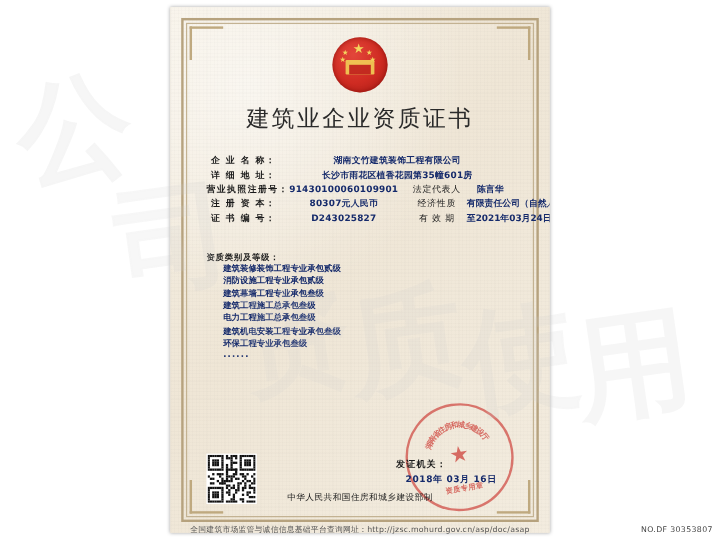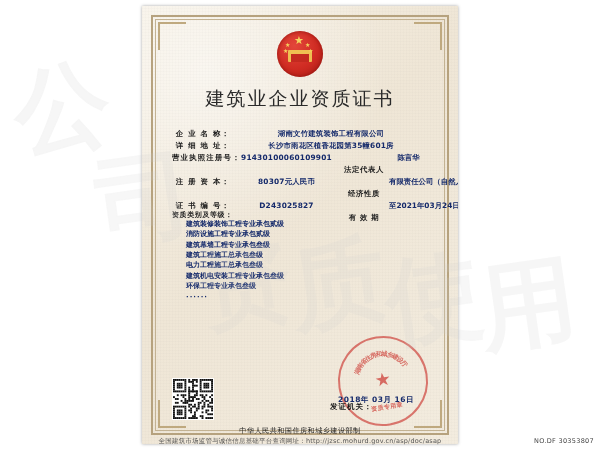--- a/index.html
+++ b/index.html
@@ -171,24 +171,23 @@
     color: #152a6b;
     font-weight: bold;
     letter-spacing: 0.2px;
     white-space: nowrap;
     overflow: hidden;
   }
   .frow.split .fvalue { flex: 0 0 105px; }
   .frow.split .flabel2 {
     width: 50px;
     flex: 0 0 50px;
-    font-weight: bold;
+    font-weight: normal;
     letter-spacing: 0.6px;
     white-space: nowrap;
-    margin-top: 12px;
   }
   .frow.split .fvalue2 {
     flex: 1;
     color: #152a6b;
     font-weight: bold;
     white-space: nowrap;
   }
 
   
   .qual-title {
@@ -234,41 +233,39 @@
 
   
   .issue-label {
     position: absolute;
     left: 188px;
     top: 376px;
     font-size: 7.5px;
     font-weight: bold;
     color: #1a1a1a;
     letter-spacing: 1px;
-    margin-top: 20px;
   }
   .issue-date {
     position: absolute;
     left: 196px;
     top: 389px;
     font-size: 7.5px;
     color: #152a6b;
     font-weight: bold;
     letter-spacing: 0.5px;
   }
   .issuer {
     position: absolute;
     left: 0;
     top: 404px;
     width: 100%;
     text-align: center;
     font-size: 7.2px;
     color: #1a1a1a;
     letter-spacing: 0.4px;
-    margin-top: 16px;
   }
 
   
   .seal {
     position: absolute;
     left: 196px;
     top: 330px;
     width: 86px;
     height: 86px;
     border-radius: 50%;

